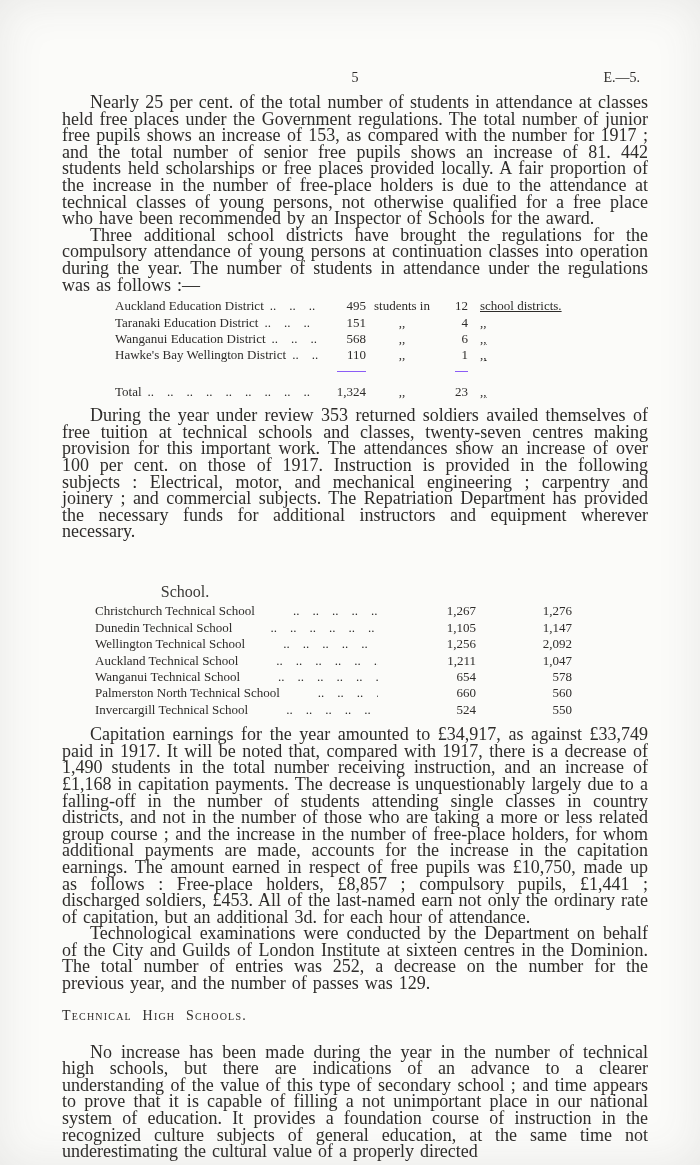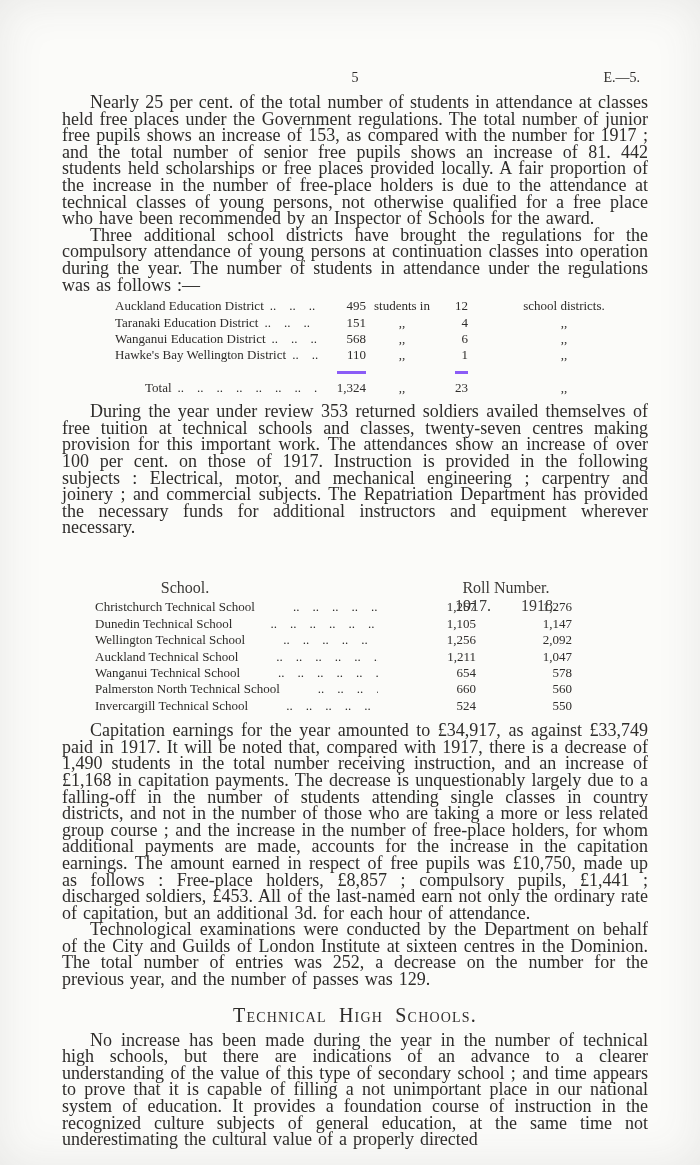--- a/index.html
+++ b/index.html
@@ -40,50 +40,50 @@
     width: 533px;
     font-size: 13px;
     line-height: 16.4px;
   }
   .att-row, .att-total { display: flex; align-items: baseline; }
   .att-name { white-space: nowrap; }
   .att-dots { flex: 1; overflow: hidden; white-space: nowrap; padding: 0 6px; }
   .att-num   { width: 48px;  text-align: right; white-space: nowrap; }
   .att-unit  { width: 72px;  text-align: center; white-space: nowrap; }
   .att-count { width: 30px;  text-align: right; white-space: nowrap; }
-  .att-unit2 { width: 180px; text-align: center; padding-left: 12px; white-space: nowrap; }
+  .att-unit2 { width: 180px; text-align: left; padding-left: 12px; white-space: nowrap; text-decoration: underline; }
   .att-total { margin-top: 7px; }
-  .att-total .att-name { margin-left: 30px; }
-  .sum { display: inline-block; border-top: 3px solid #8b5cf6; padding-top: 6px; font-family: Liberation Serif, serif; }
+  .att-total .att-name { }
+  .sum { display: inline-block; border-top: 1px solid #8b5cf6; padding-top: 12px; font-family: Liberation Serif, serif; }
   
   .roll {
     margin: 6px 0 8px 33px;
     width: 477px;
     font-size: 13px;
     line-height: 16.4px;
   }
   .roll-head { position: relative; font-size: 16px; color: #3c3a37; margin-bottom: 3px; margin-top: 44px; }
   .roll-head-school { width: 180px; text-align: center; }
   .roll-head-right { position: absolute; right: 0; top: 0; width: 132px; text-align: center; }
   .roll-head-years { display: flex; margin-top: 2px; }
   .roll-head-years span { flex: 1; text-align: center; }
   .roll-row { display: flex; align-items: baseline; gap: 32px; }
   .roll-school { white-space: nowrap; }
   .roll-dots { flex: 1; overflow: hidden; white-space: nowrap; padding: 0 6px; }
   .roll-1917 { width: 66px; text-align: right; white-space: nowrap; }
   .roll-1918 { width: 64px; text-align: right; white-space: nowrap; }
   
   h2.section-heading {
-    text-align: center;
+    text-align: left;
     font-variant: small-caps;
     font-weight: 400;
-    font-size: 20px;
+    font-size: 14px;
     letter-spacing: 1.2px;
     word-spacing: 6px;
-    margin: 16px 0 5px 0;
+    margin: 16px 0 20px 0;
   }
 </style>
 </head>
 <body>
 
 <div class="page">
 
   <div class="pagehead">
     <div class="pn">5</div>
     <div class="ref">E.—5.</div>
@@ -133,27 +133,20 @@
       <span class="att-count"><span class="sum">23</span></span>
       <span class="att-unit2">,,</span>
     </div>
   </div>
 
   <p class="body">During the year under review 353 returned soldiers availed themselves of free tuition at technical schools and classes, twenty-seven centres making provision for this important work.  The attendances show an increase of over 100 per cent. on those of 1917.  Instruction is provided in the following subjects :  Electrical, motor, and mechanical engineering ;  carpentry and joinery ;  and commercial subjects.  The Repatriation Department has provided the necessary funds for additional instructors and equipment wherever necessary.</p>
 
   <div class="roll">
     <div class="roll-head">
       <div class="roll-head-school">School.</div>
-      <div class="roll-head-right">
-        <div>Roll Number.</div>
-        <div class="roll-head-years">
-          <span>1917.</span>
-          <span>1918.</span>
-        </div>
-      </div>
     </div>
     <div class="roll-row">
       <span class="roll-school">Christchurch Technical School</span>
       <span class="roll-dots">..  ..  ..  ..  ..  ..  ..  ..  ..  ..  ..  ..</span>
       <span class="roll-1917">1,267</span>
       <span class="roll-1918">1,276</span>
     </div>
     <div class="roll-row">
       <span class="roll-school">Dunedin Technical School</span>
       <span class="roll-dots">..  ..  ..  ..  ..  ..  ..  ..  ..  ..  ..  ..</span>

